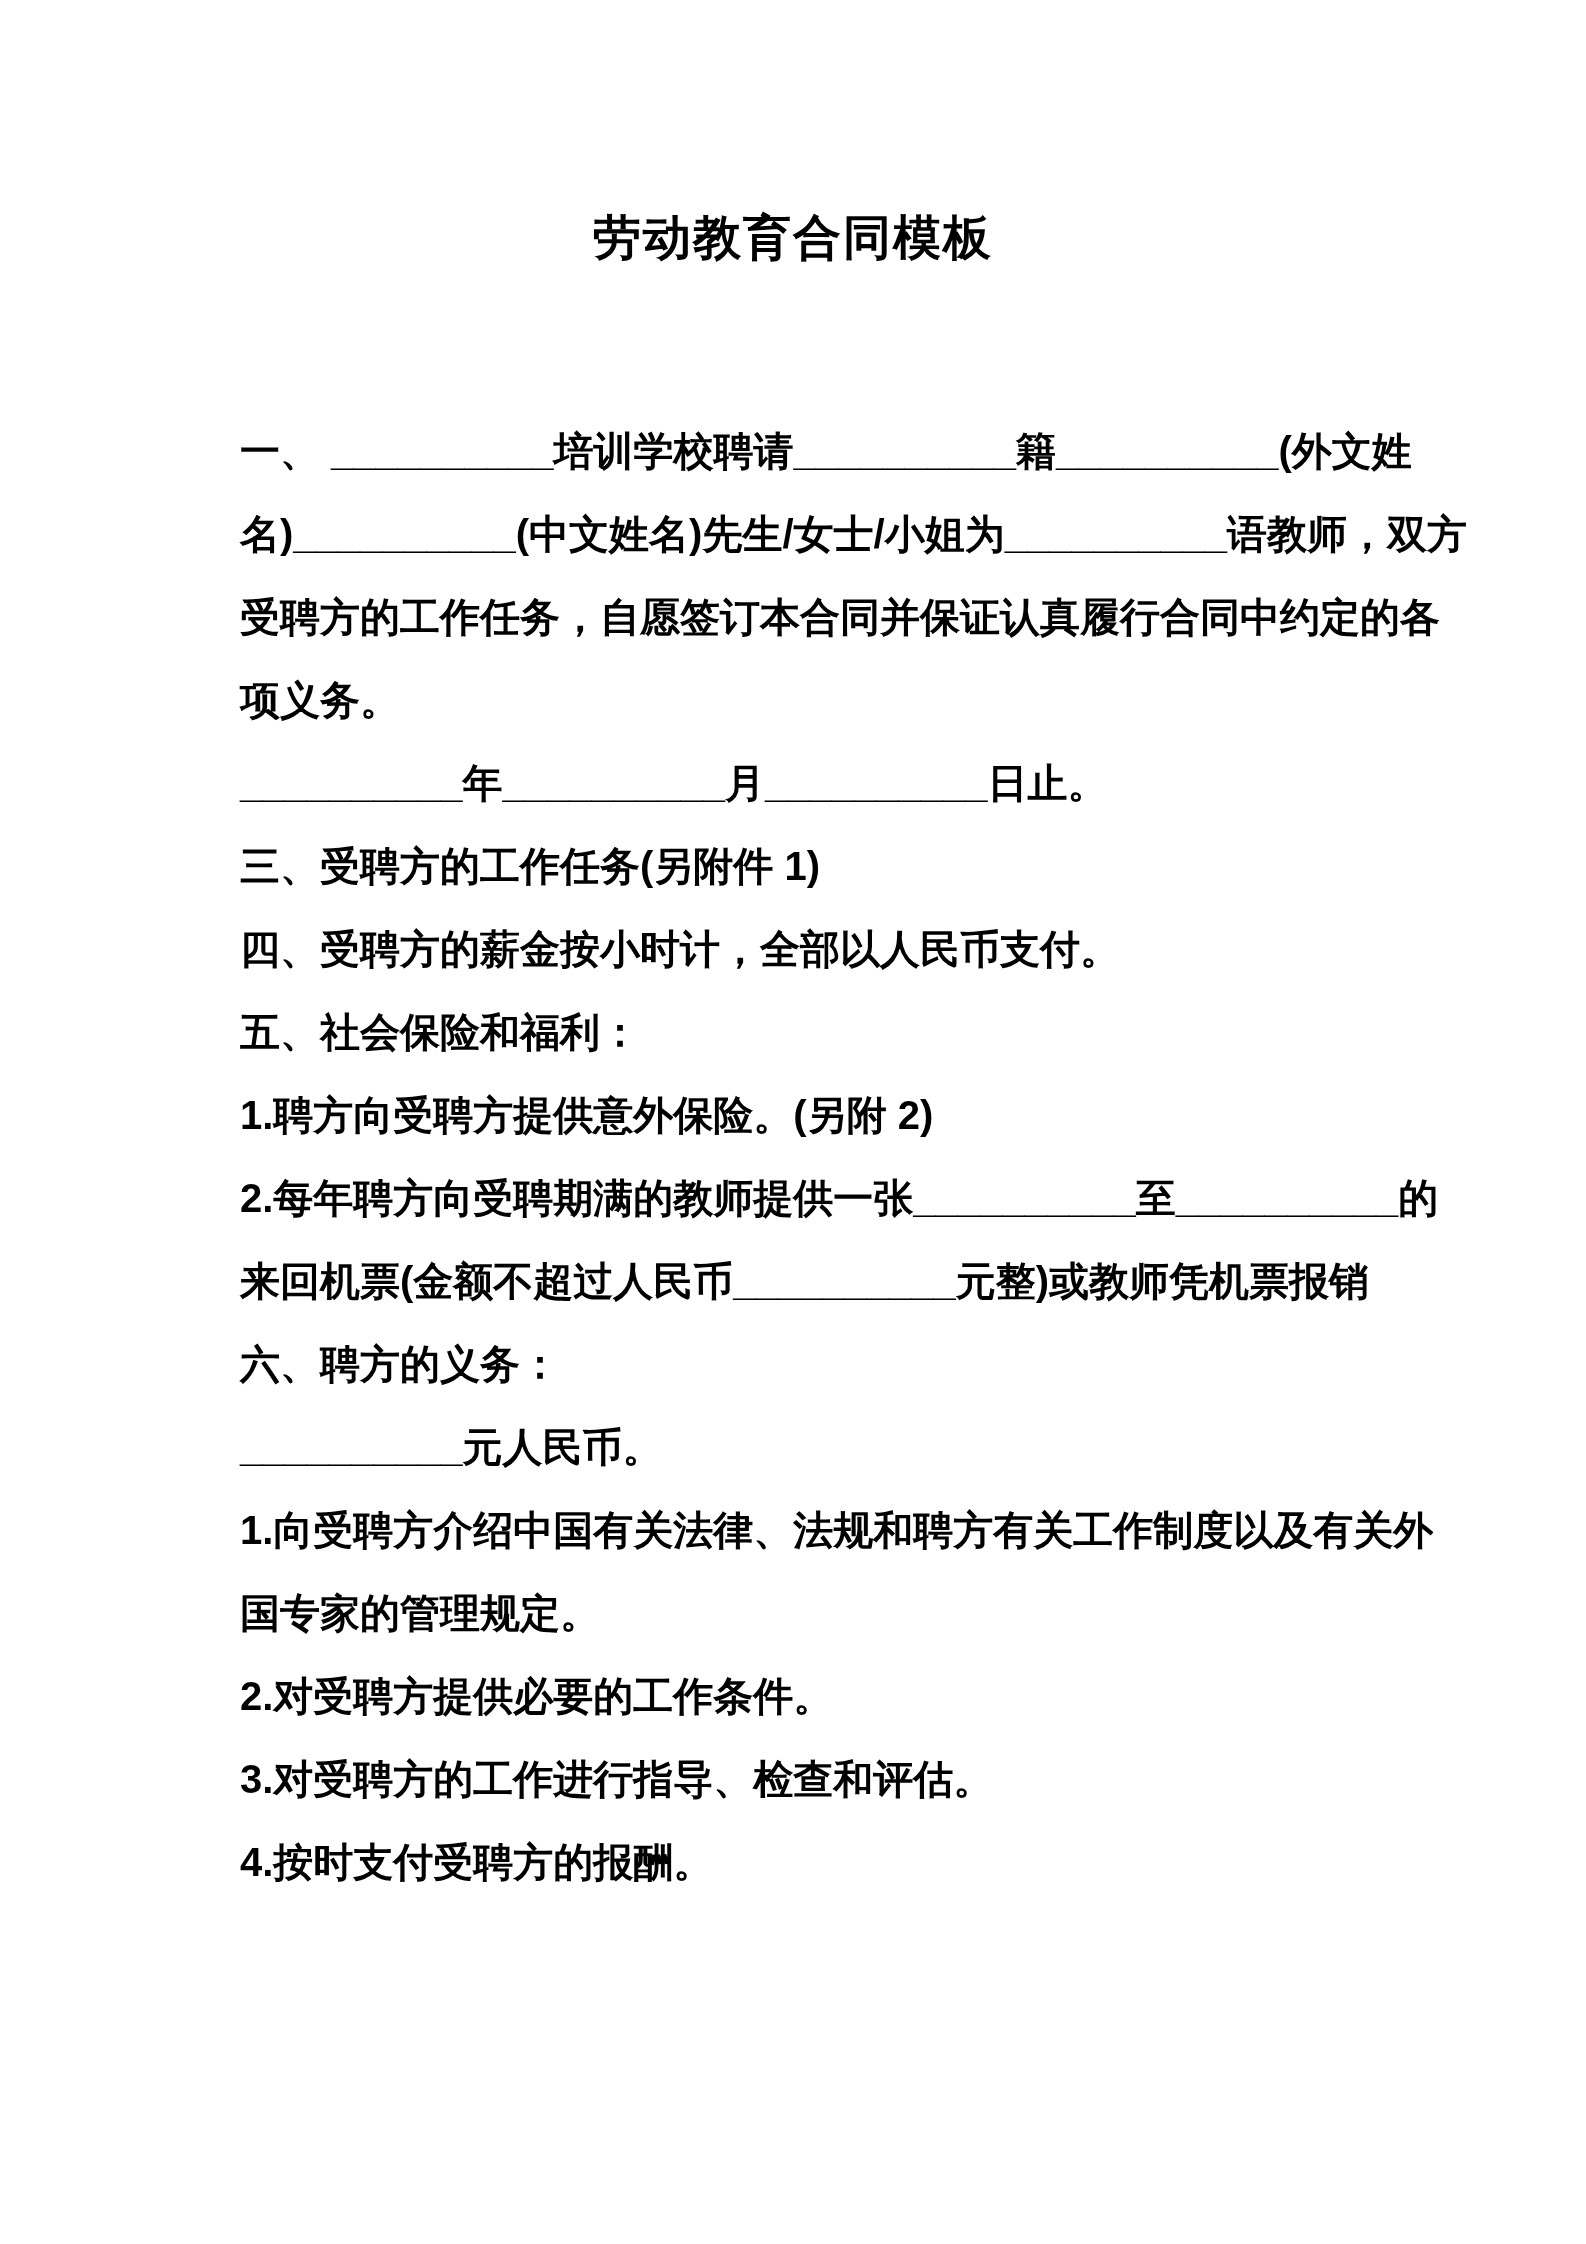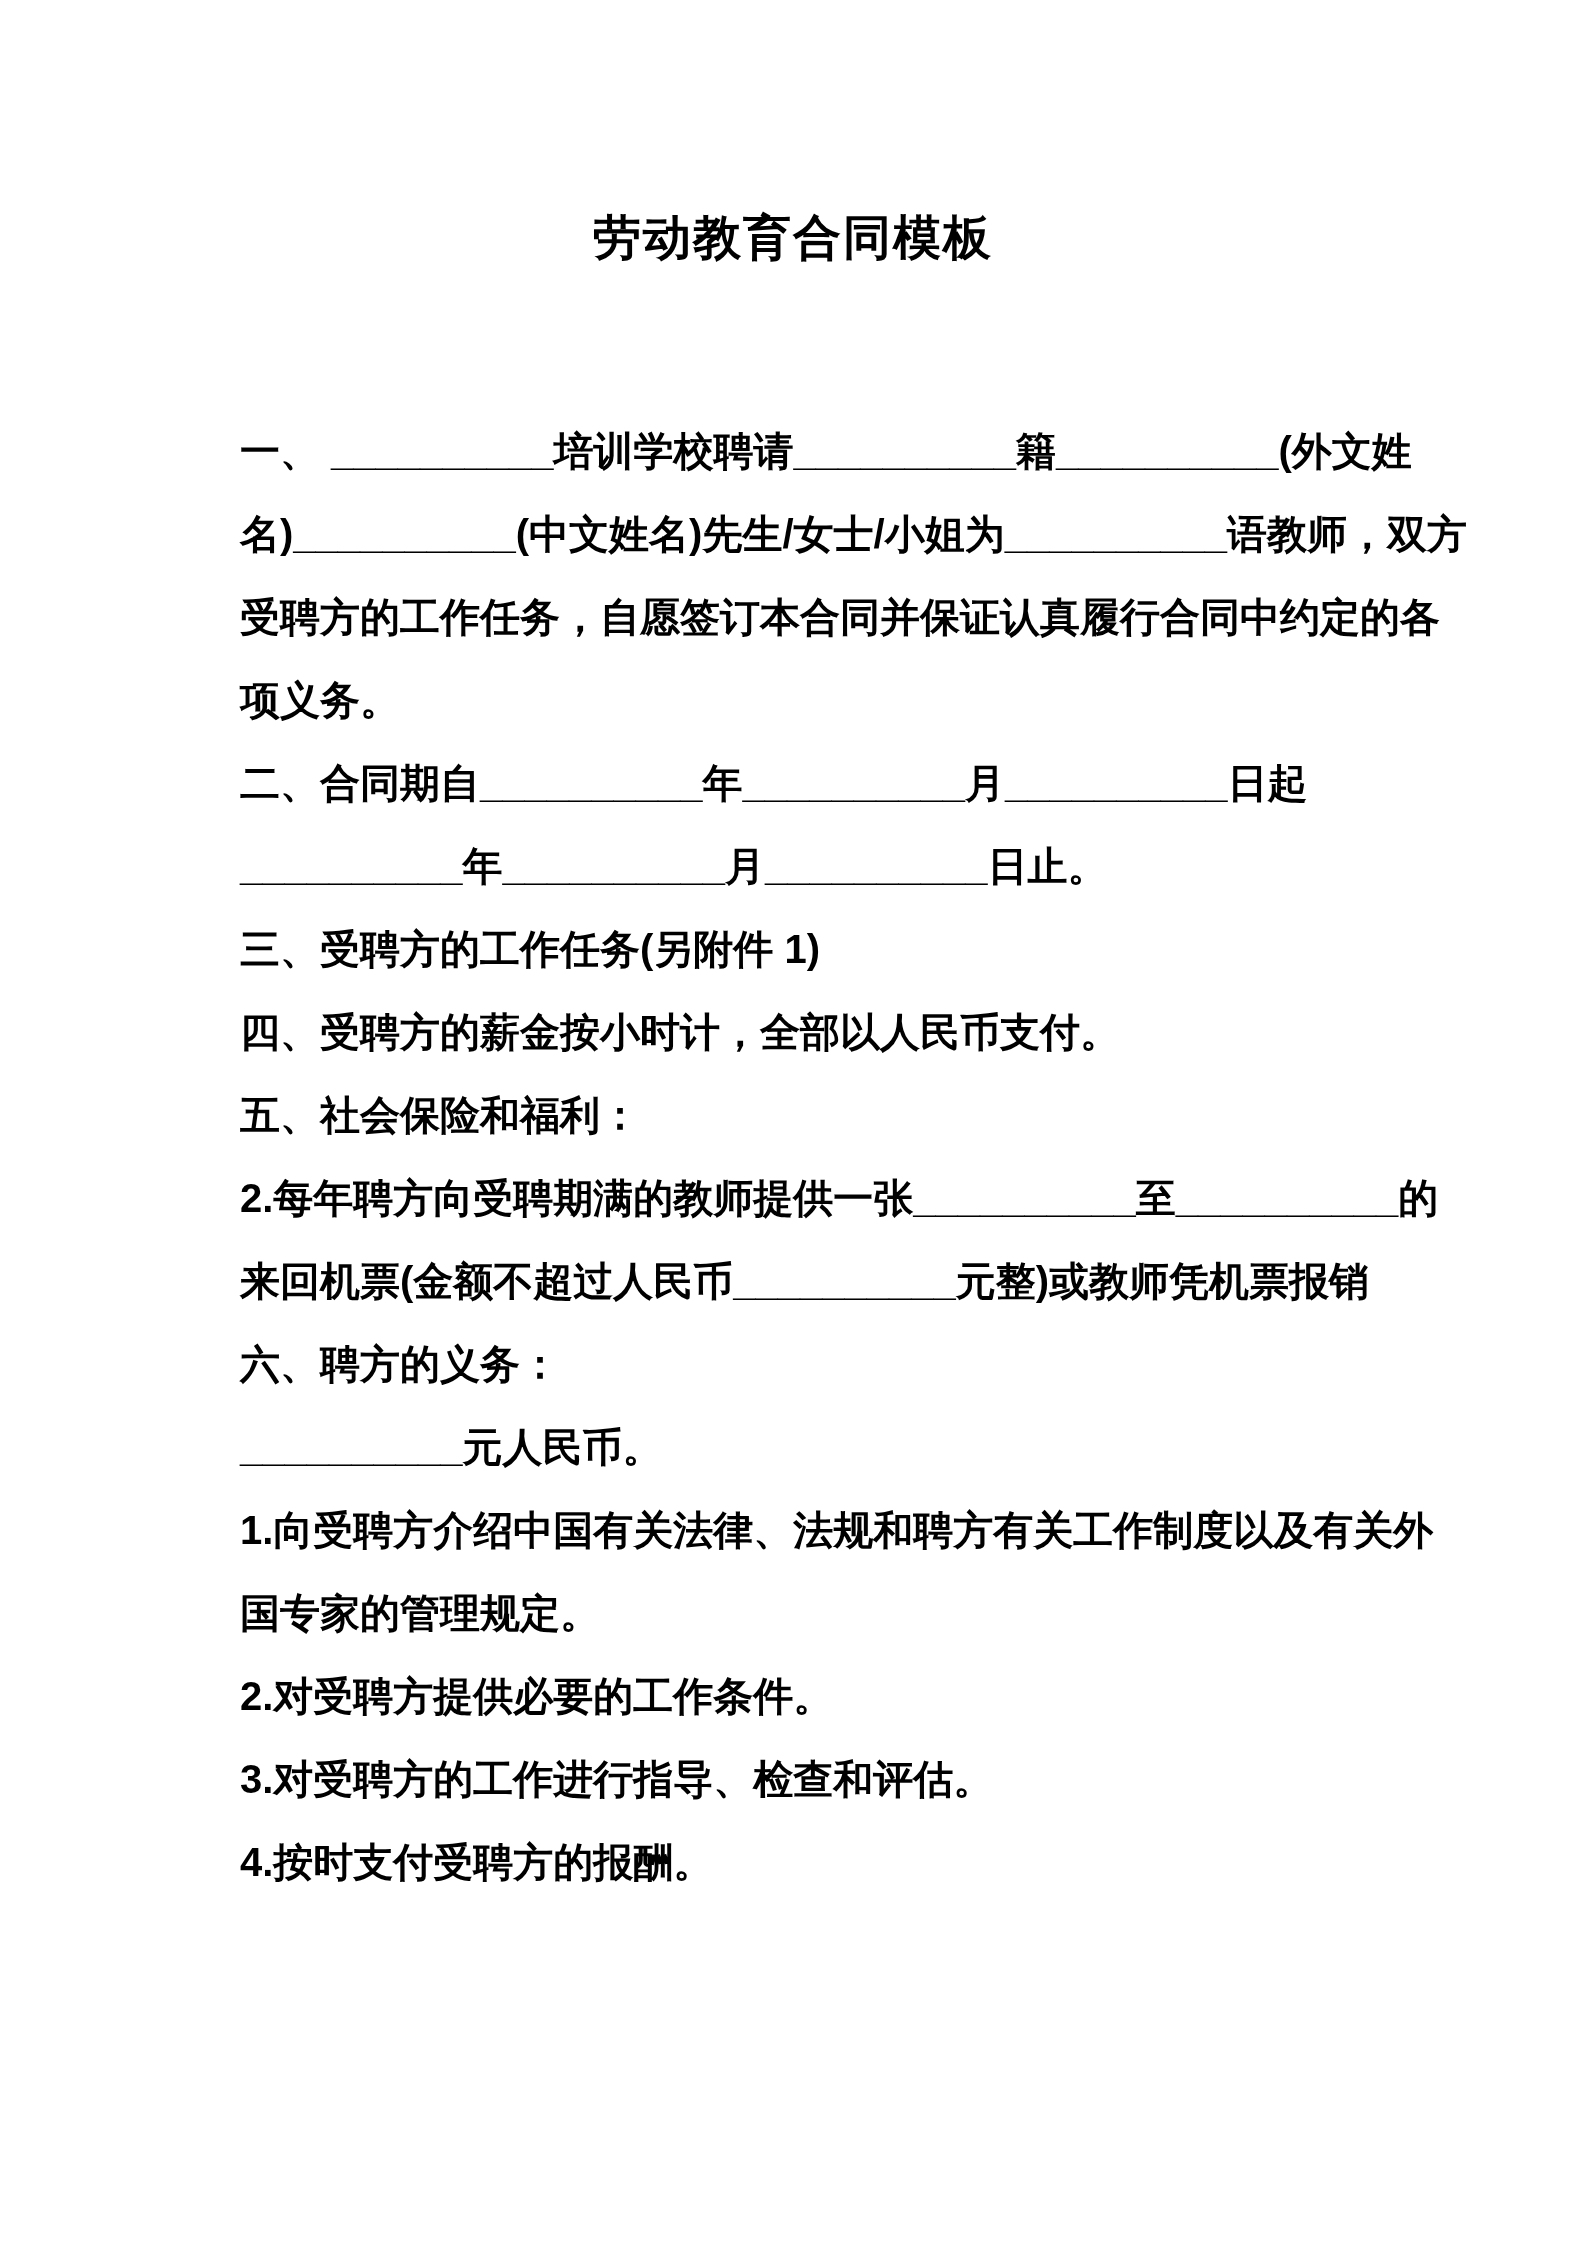--- a/index.html
+++ b/index.html
@@ -44,25 +44,25 @@
 </head>
 <body>
 
 <div class="page">
   <div class="doc-title">劳动教育合同模板</div>
   <div class="doc-body">
       <div class="doc-line">一、 __________培训学校聘请__________籍__________(外文姓</div>
       <div class="doc-line">名)__________(中文姓名)先生/女士/小姐为__________语教师，双方</div>
       <div class="doc-line">受聘方的工作任务，自愿签订本合同并保证认真履行合同中约定的各</div>
       <div class="doc-line">项义务。</div>
-      <div class="doc-line">二、合同期自__________年__________月__________日起</div>
       <div class="doc-line">__________年__________月__________日止。</div>
       <div class="doc-line">三、受聘方的工作任务(另附件 1)</div>
       <div class="doc-line">四、受聘方的薪金按小时计，全部以人民币支付。</div>
       <div class="doc-line">五、社会保险和福利：</div>
+      <div class="doc-line">1.聘方向受聘方提供意外保险。(另附 2)</div>
       <div class="doc-line">2.每年聘方向受聘期满的教师提供一张__________至__________的</div>
       <div class="doc-line">来回机票(金额不超过人民币__________元整)或教师凭机票报销</div>
       <div class="doc-line">六、聘方的义务：</div>
       <div class="doc-line">__________元人民币。</div>
       <div class="doc-line">1.向受聘方介绍中国有关法律、法规和聘方有关工作制度以及有关外</div>
       <div class="doc-line">国专家的管理规定。</div>
       <div class="doc-line">2.对受聘方提供必要的工作条件。</div>
       <div class="doc-line">3.对受聘方的工作进行指导、检查和评估。</div>
       <div class="doc-line">4.按时支付受聘方的报酬。</div>
     </div>

